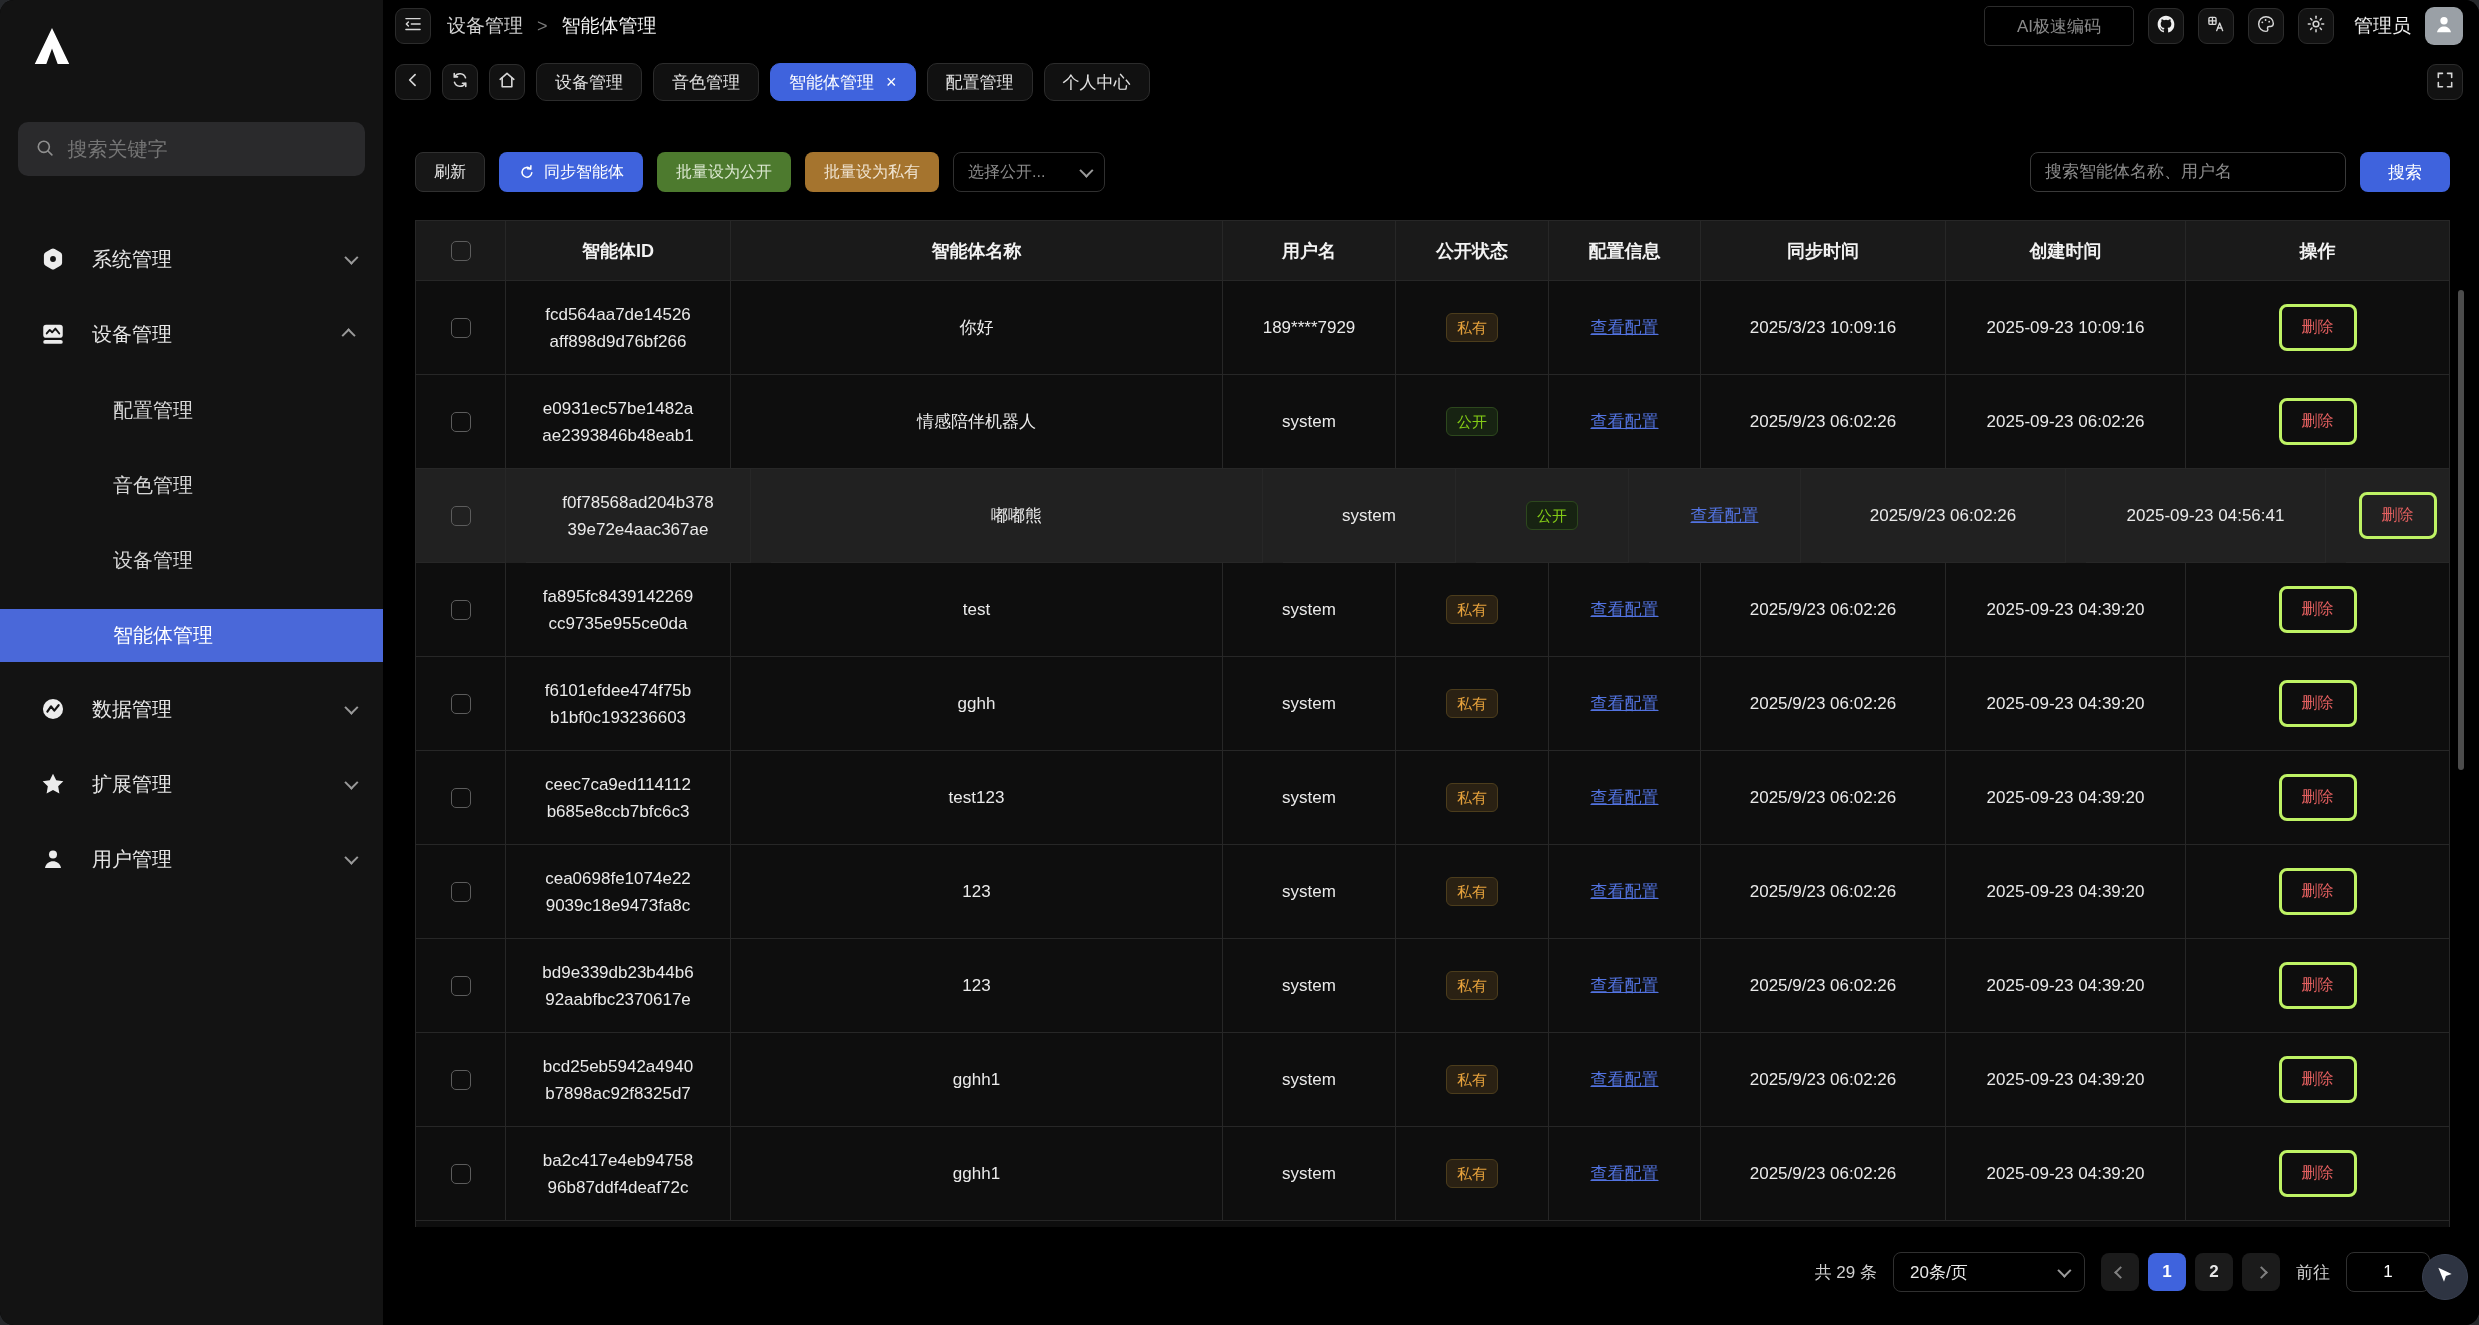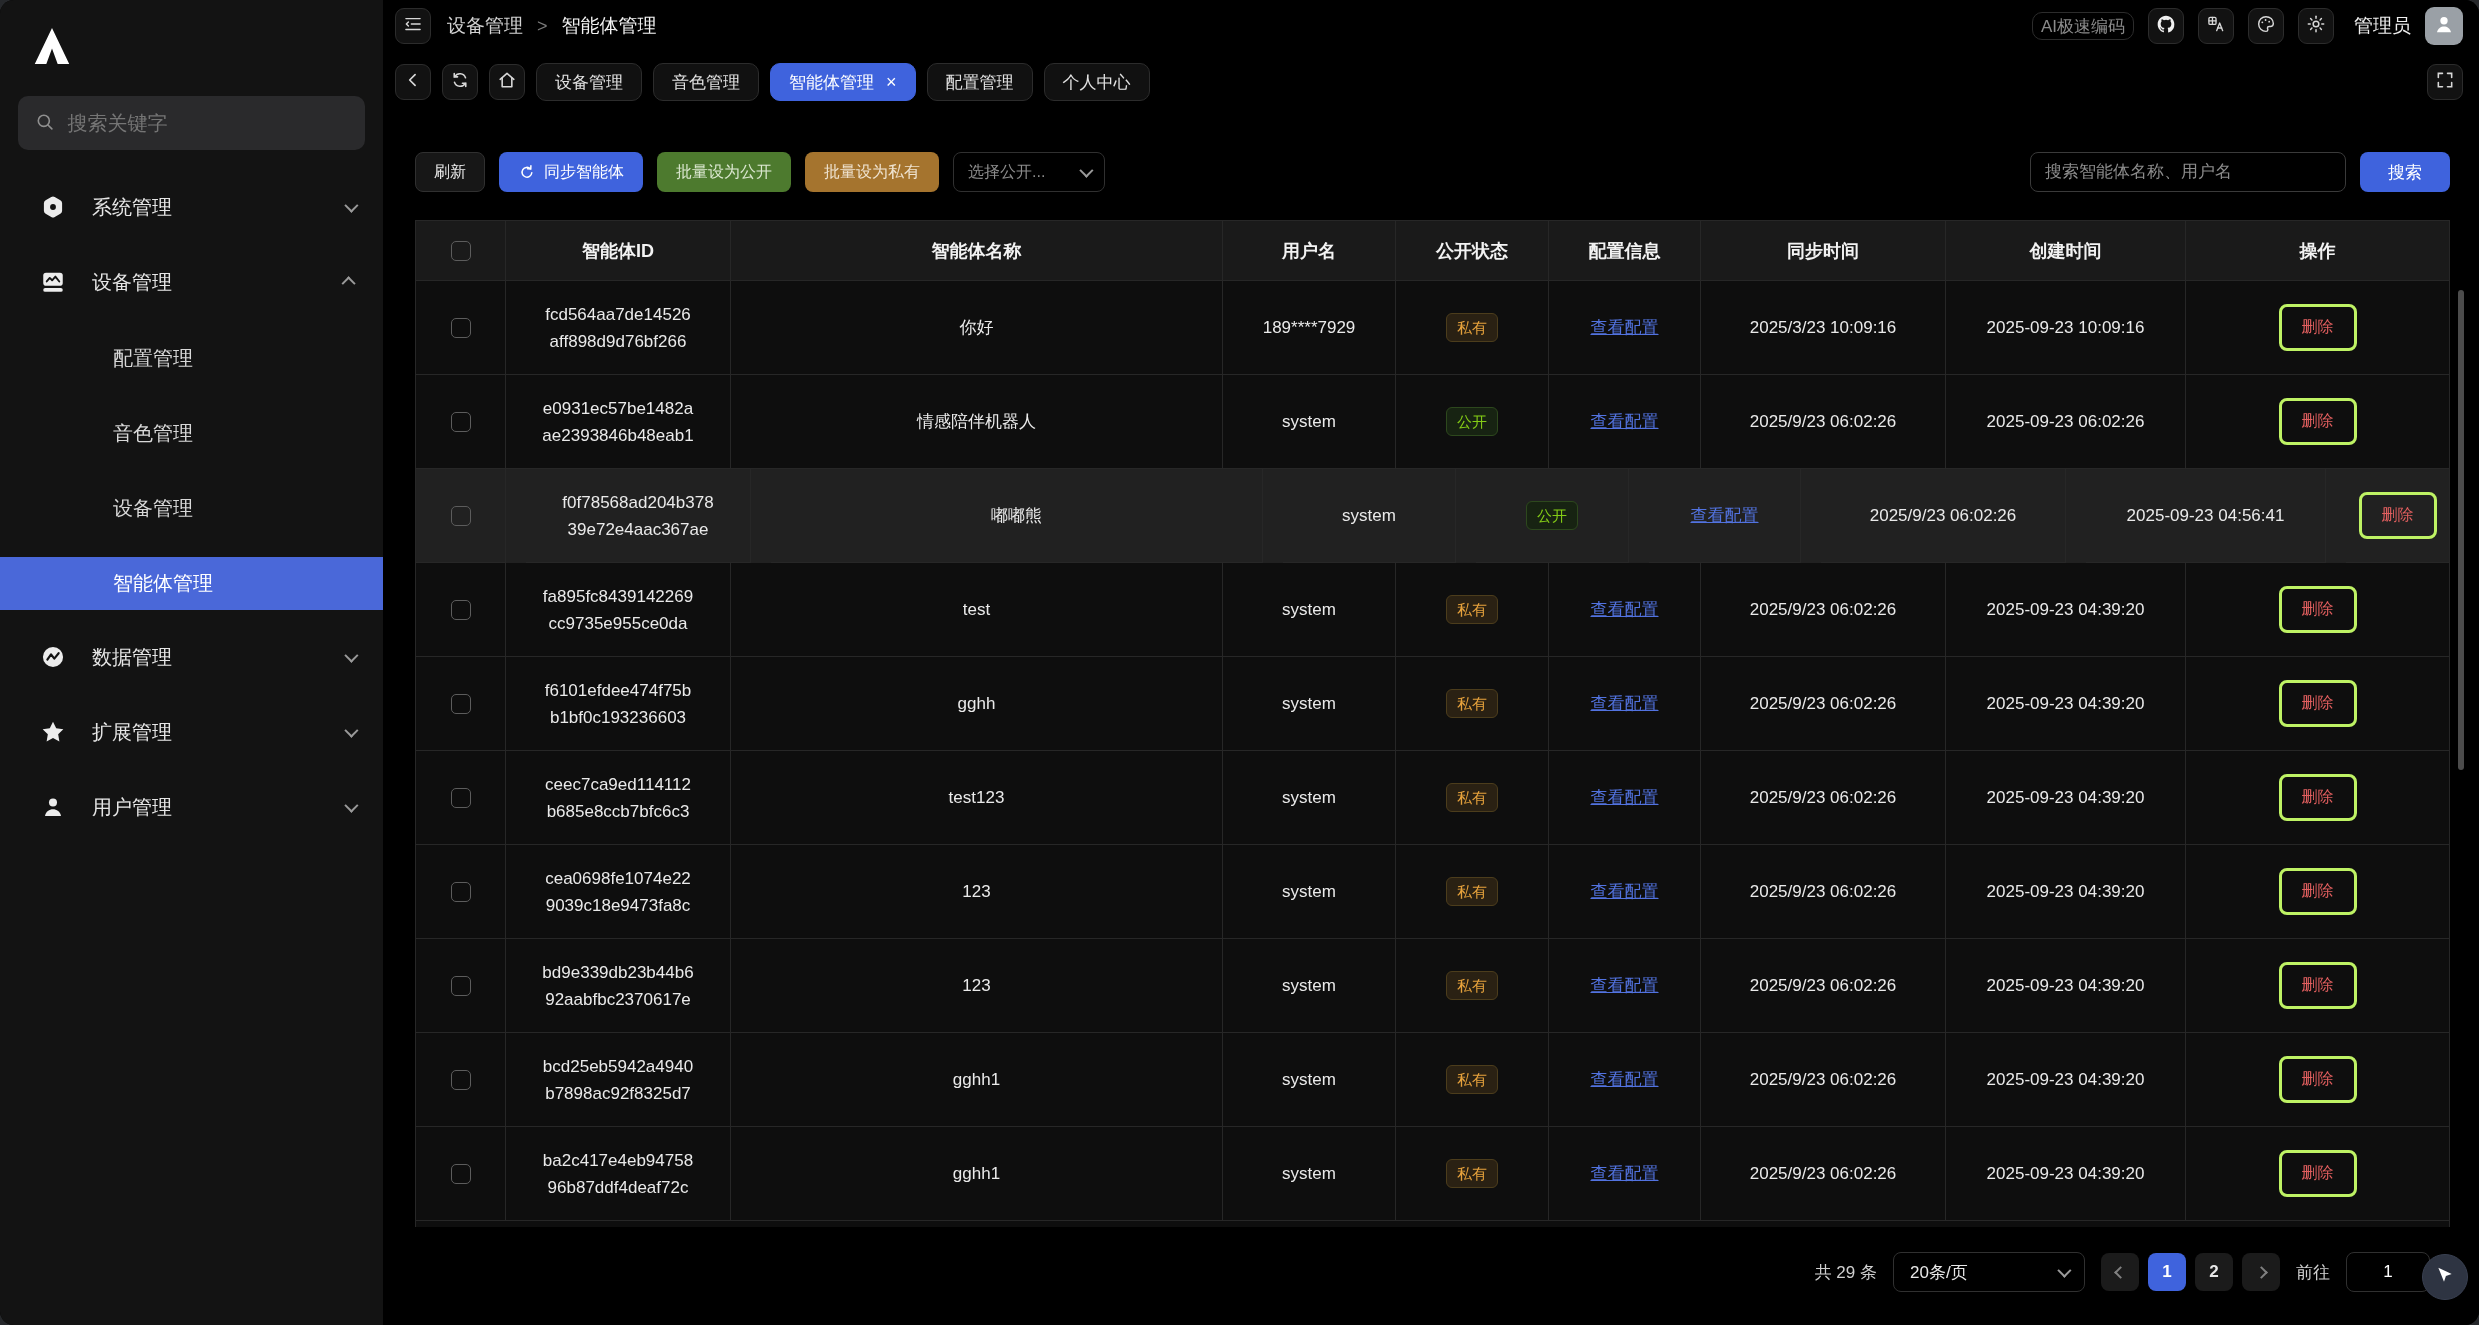--- a/index.html
+++ b/index.html
@@ -1,20 +1,20 @@
 <!DOCTYPE html>
 <html><head>
 <meta charset="utf-8">
 <style>
   *{box-sizing:border-box;margin:0;padding:0;font-family:"Liberation Sans","DejaVu Sans",sans-serif;}
   body{background:#26282b;width:2479px;height:1325px;overflow:hidden;}
   .window{position:relative;width:2479px;height:1325px;background:#000;border-radius:14px;overflow:hidden;display:flex;}
 
   
-  .sidebar{width:383px;background:#131313;height:100%;flex-shrink:0;display:flex;flex-direction:column;}
+  .sidebar{width:383px;background:#131313;height:100%;flex-shrink:0;display:flex;flex-direction:column;gap:26px;}
   .logo{width:44px;height:44px;margin:24px 0 0 30px;}
   .logo svg{width:44px;height:44px;}
   .side-search{margin:28px 18px 0 18px;height:54px;background:#2a2a2c;border-radius:10px;display:flex;align-items:center;padding:0 16px;gap:12px;}
   .side-search .icon{width:24px;height:24px;}
   .side-search input{background:transparent;border:none;outline:none;color:#cfcfcf;font-size:20px;width:100%;}
   .side-search input::placeholder{color:#757575;}
   .side-nav{margin-top:32px;}
   .nav-item{height:50px;margin-bottom:25px;display:flex;align-items:center;padding:0 28px 0 40px;gap:26px;color:#e6e6e6;font-size:20px;cursor:pointer;}
   .nav-item .nav-ic{width:26px;height:26px;flex-shrink:0;}
   .nav-item .nav-ic svg{width:26px;height:26px;}
@@ -30,21 +30,21 @@
   .main{flex:1;display:flex;flex-direction:column;background:#000;min-width:0;}
   .topbar{height:46px;display:flex;align-items:center;justify-content:space-between;padding:6px 16px 0 12px;}
   .topbar-left{display:flex;align-items:center;gap:16px;}
   .sqbtn{width:36px;height:36px;border:1px solid #2c2c2c;border-radius:9px;background:#121212;display:flex;align-items:center;justify-content:center;cursor:pointer;flex-shrink:0;}
   .sqbtn svg{width:20px;height:20px;}
   .crumbs{display:flex;align-items:center;gap:14px;font-size:19px;}
   .crumb-1{color:#d2d2d2;}
   .crumb-sep{color:#7a7a7a;font-size:18px;}
   .crumb-2{color:#f2f2f2;}
   .topbar-right{display:flex;align-items:center;gap:14px;}
-  .ai-btn{height:28px;border:1px solid #2c2c2c;border-radius:10px;background:transparent;color:#8a8a8a;font-size:17px;padding:0 8px;display:flex;align-items:center;cursor:pointer;}
+  .ai-btn{height:40px;border:1px solid #2c2c2c;border-radius:5px;background:transparent;color:#8a8a8a;font-size:17px;padding:0 32px;display:flex;align-items:center;cursor:pointer;}
   .username{color:#efefef;font-size:19px;margin-left:6px;}
   .avatar{width:38px;height:38px;border-radius:9px;background:#9aa0a6;display:flex;align-items:center;justify-content:center;cursor:pointer;}
   .avatar svg{width:26px;height:26px;}
 
   
   .tabbar{height:72px;display:flex;align-items:center;gap:11px;padding:0 16px 0 12px;}
   .tab{height:38px;border:1px solid #2c2c2c;border-radius:10px;background:#111;color:#e3e3e3;font-size:17px;padding:0 18px;display:flex;align-items:center;gap:12px;cursor:pointer;white-space:nowrap;}
   .tab.active{background:#3f63dd;border-color:#3f63dd;color:#fff;}
   .tab-close{font-size:18px;line-height:1;cursor:pointer;}
   .tab-spacer{flex:1;}

